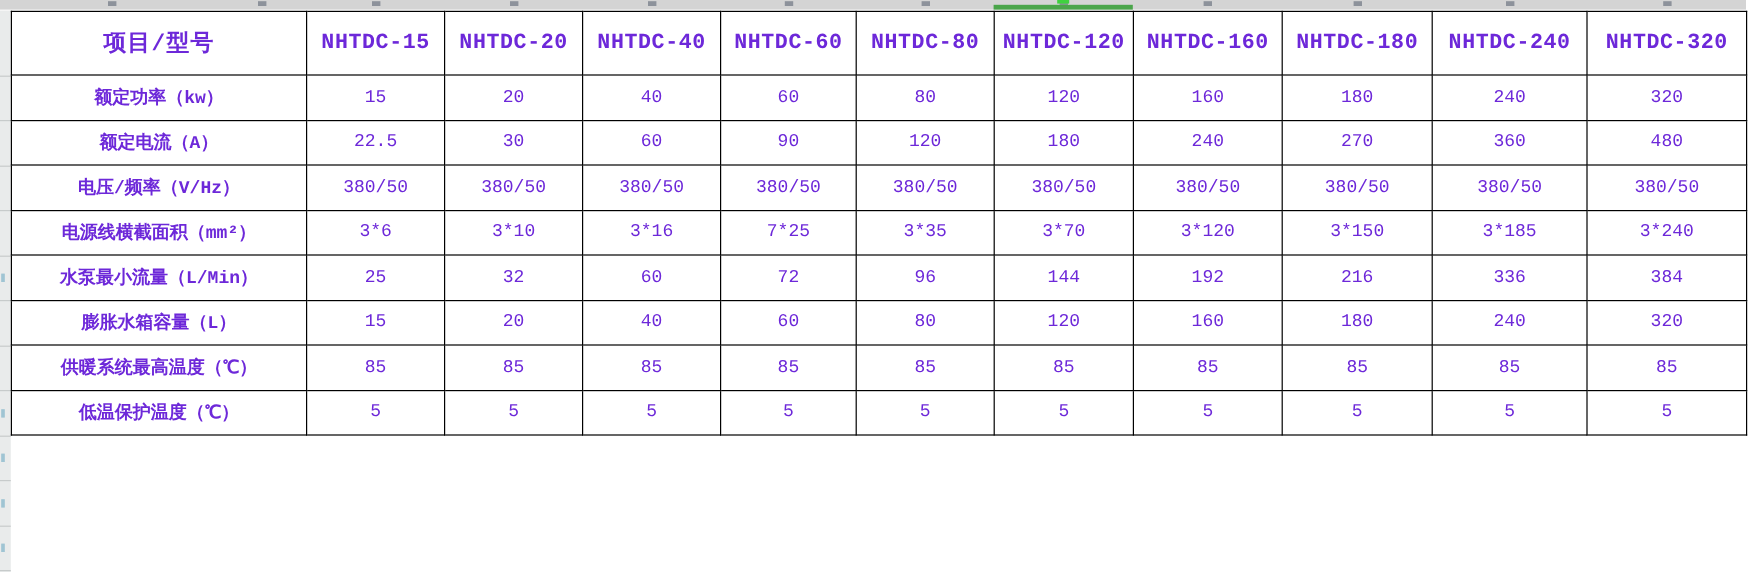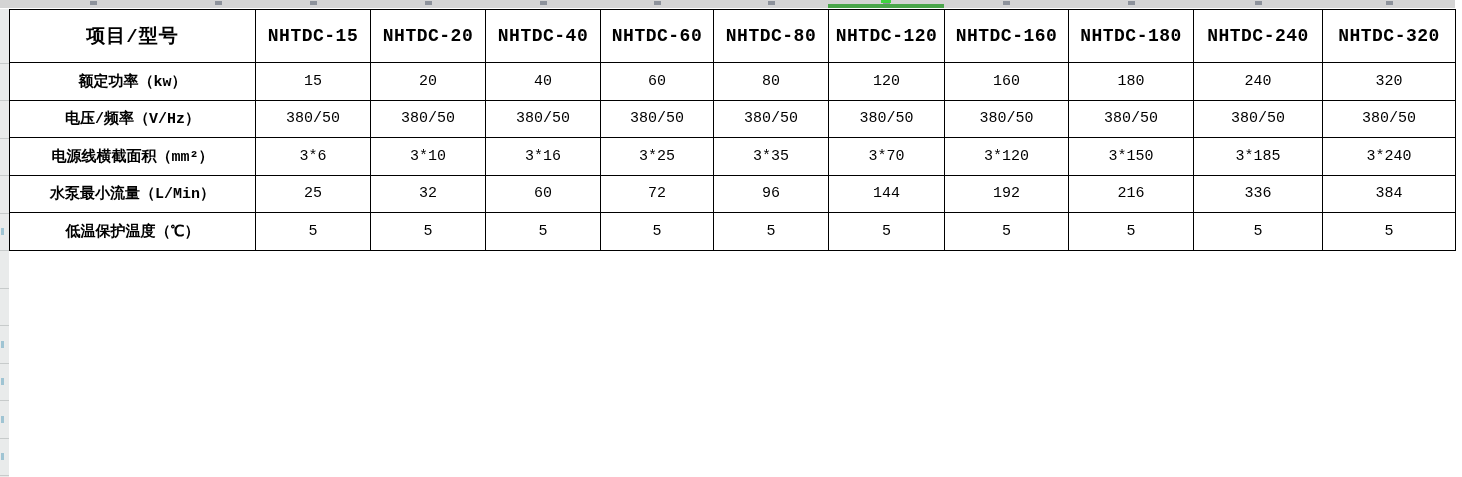--- a/index.html
+++ b/index.html
@@ -2,21 +2,21 @@
 <html><head>
 <meta charset="utf-8">
 <style>
   html, body { margin: 0; padding: 0; background: #ffffff; }
   #screen {
     position: relative;
     width: 1462px; height: 477px;
     background: #ffffff;
     overflow: hidden;
     font-family: "Liberation Mono", "DejaVu Sans Mono", monospace;
-    color: #000000;
+    color: #6d28d9;
   }
 
   
   .col-strip {
     position: absolute; left: 0; top: 0;
     width: 1455px; height: 8px;
     background: #d4d4d4;
     border-bottom: 1px solid #ffffff;
   }
   .col-strip .letter-frag {
@@ -157,38 +157,51 @@
           <td class="value-cell">40</td>
           <td class="value-cell">60</td>
           <td class="value-cell">80</td>
           <td class="value-cell">120</td>
           <td class="value-cell">160</td>
           <td class="value-cell">180</td>
           <td class="value-cell">240</td>
           <td class="value-cell">320</td>
         </tr>
         <tr class="data-row">
+          <th class="label-cell">额定电流（A）</th>
+          <td class="value-cell">22.5</td>
+          <td class="value-cell">30</td>
+          <td class="value-cell">60</td>
+          <td class="value-cell">90</td>
+          <td class="value-cell">120</td>
+          <td class="value-cell">180</td>
+          <td class="value-cell">240</td>
+          <td class="value-cell">270</td>
+          <td class="value-cell">360</td>
+          <td class="value-cell">480</td>
+        </tr>
+        <tr class="data-row">
           <th class="label-cell">电压/频率（V/Hz）</th>
           <td class="value-cell">380/50</td>
           <td class="value-cell">380/50</td>
           <td class="value-cell">380/50</td>
           <td class="value-cell">380/50</td>
           <td class="value-cell">380/50</td>
           <td class="value-cell">380/50</td>
           <td class="value-cell">380/50</td>
           <td class="value-cell">380/50</td>
           <td class="value-cell">380/50</td>
           <td class="value-cell">380/50</td>
         </tr>
         <tr class="data-row">
           <th class="label-cell">电源线横截面积（mm²）</th>
           <td class="value-cell">3*6</td>
           <td class="value-cell">3*10</td>
           <td class="value-cell">3*16</td>
-          <td class="value-cell">3*25</td>
+          <td class="value-cell">7*25</td>
           <td class="value-cell">3*35</td>
           <td class="value-cell">3*70</td>
           <td class="value-cell">3*120</td>
           <td class="value-cell">3*150</td>
           <td class="value-cell">3*185</td>
           <td class="value-cell">3*240</td>
         </tr>
         <tr class="data-row">
           <th class="label-cell">水泵最小流量（L/Min）</th>
           <td class="value-cell">25</td>
@@ -196,20 +209,46 @@
           <td class="value-cell">60</td>
           <td class="value-cell">72</td>
           <td class="value-cell">96</td>
           <td class="value-cell">144</td>
           <td class="value-cell">192</td>
           <td class="value-cell">216</td>
           <td class="value-cell">336</td>
           <td class="value-cell">384</td>
         </tr>
         <tr class="data-row">
+          <th class="label-cell">膨胀水箱容量（L）</th>
+          <td class="value-cell">15</td>
+          <td class="value-cell">20</td>
+          <td class="value-cell">40</td>
+          <td class="value-cell">60</td>
+          <td class="value-cell">80</td>
+          <td class="value-cell">120</td>
+          <td class="value-cell">160</td>
+          <td class="value-cell">180</td>
+          <td class="value-cell">240</td>
+          <td class="value-cell">320</td>
+        </tr>
+        <tr class="data-row">
+          <th class="label-cell">供暖系统最高温度（℃）</th>
+          <td class="value-cell">85</td>
+          <td class="value-cell">85</td>
+          <td class="value-cell">85</td>
+          <td class="value-cell">85</td>
+          <td class="value-cell">85</td>
+          <td class="value-cell">85</td>
+          <td class="value-cell">85</td>
+          <td class="value-cell">85</td>
+          <td class="value-cell">85</td>
+          <td class="value-cell">85</td>
+        </tr>
+        <tr class="data-row">
           <th class="label-cell">低温保护温度（℃）</th>
           <td class="value-cell">5</td>
           <td class="value-cell">5</td>
           <td class="value-cell">5</td>
           <td class="value-cell">5</td>
           <td class="value-cell">5</td>
           <td class="value-cell">5</td>
           <td class="value-cell">5</td>
           <td class="value-cell">5</td>
           <td class="value-cell">5</td>

